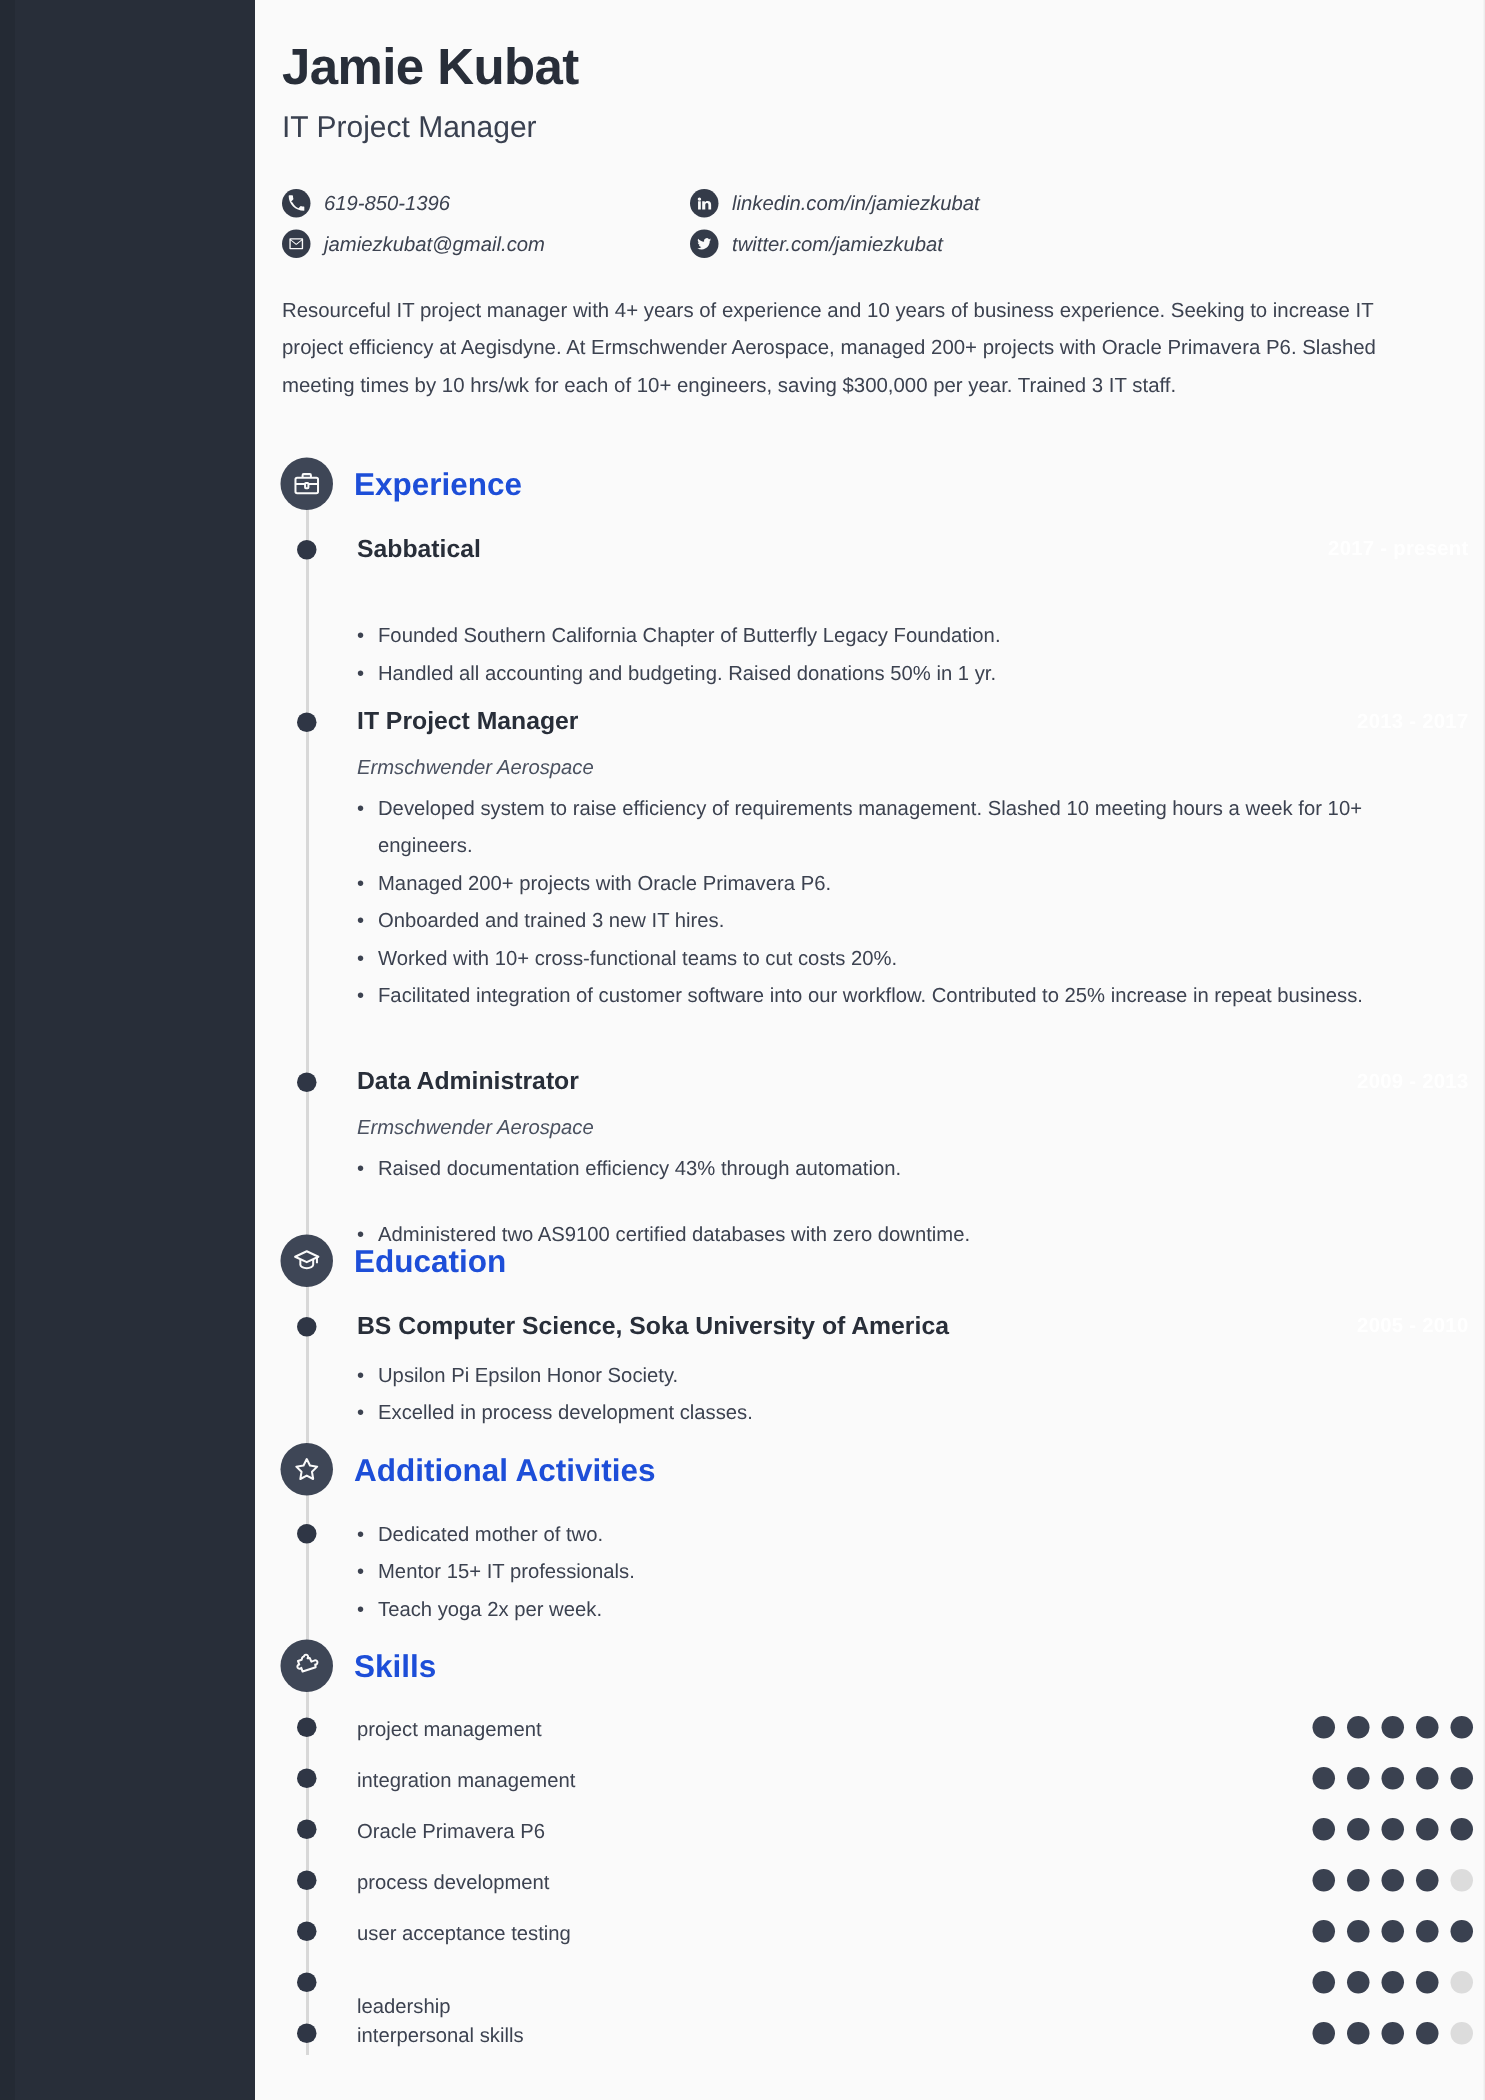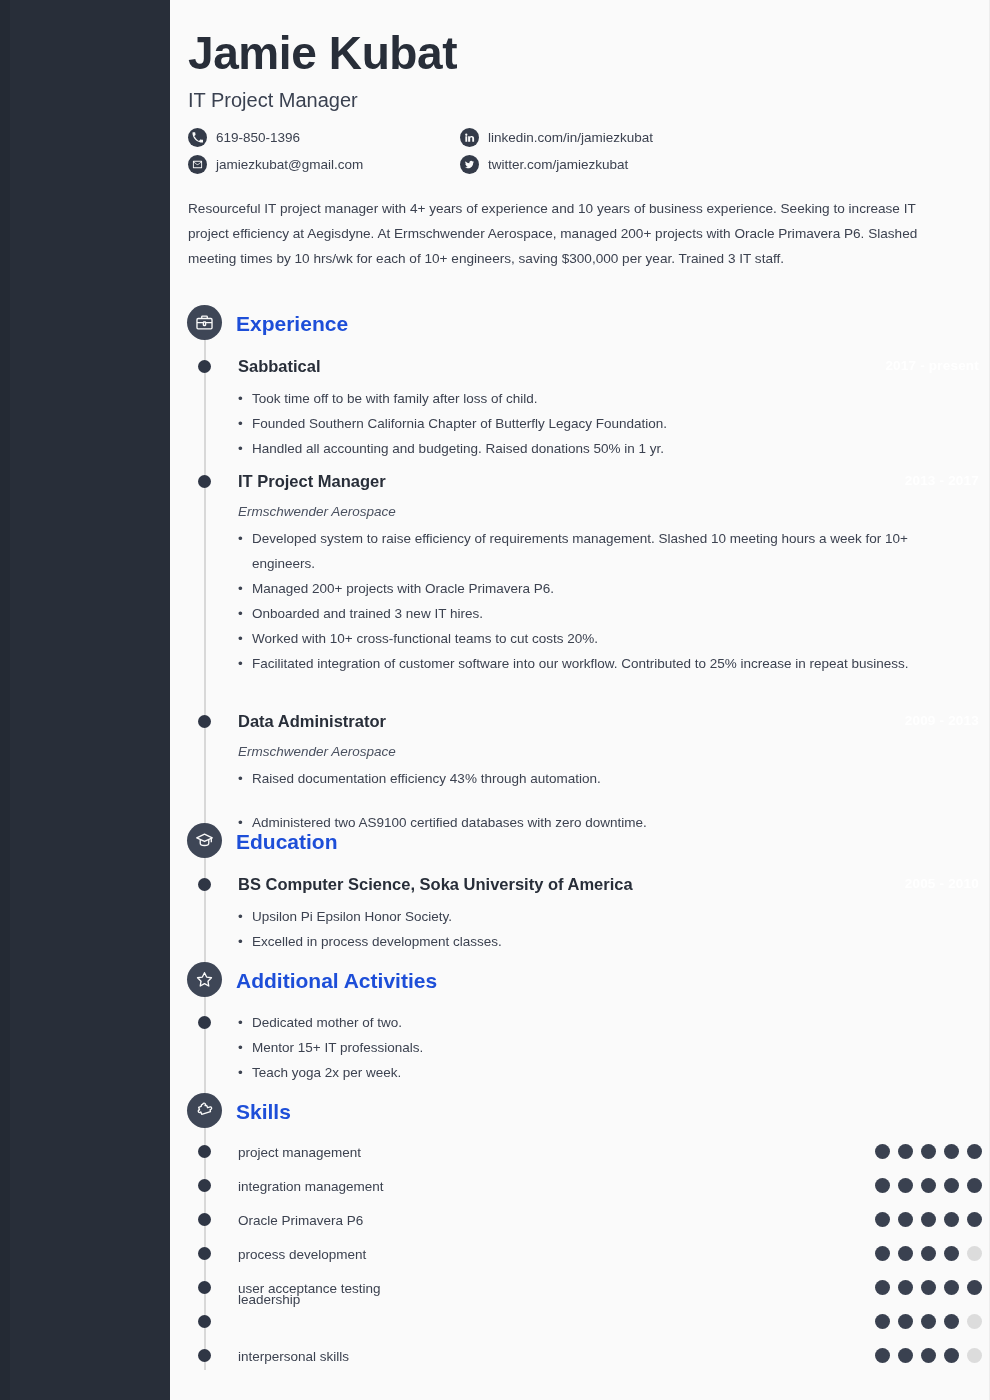--- a/index.html
+++ b/index.html
@@ -73,37 +73,38 @@
 
   
   #content {
     position: absolute;
     left: 170px; top: 0;
     width: 820px;
     padding: 0 20px 0 18px;
   }
   #name {
     margin-top: 26px;
-    font-size: 46px;
+    font-size: 34px;
     font-weight: bold;
     color: #282e39;
     letter-spacing: -.4px;
   }
   #title {
     margin-top: 9px;
     font-size: 20px;
     color: #3a4150;
     font-weight: normal;
   }
   
   #contacts {
-    margin-top: 16px;
+    margin-top: 29px;
     display: grid;
     grid-template-columns: 272px auto;
     row-gap: 8px;
+    font-style: italic;
   }
   .contact {
     display: flex;
     align-items: center;
     gap: 9px;
     font-size: 13.5px;
     color: #3c4250;
   }
   .contact .cicon {
     width: 19px; height: 19px;
@@ -241,21 +242,20 @@
       <path d="M8.5 7V4.8c0-.5.4-.9.9-.9h5.2c.5 0 .9.4.9.9V7"></path>
       <rect x="10.6" y="11.4" width="2.8" height="4.4" rx=".6"></rect>
       <path d="M2.5 12.2h8.1M13.4 12.2h8.1"></path>
     </svg>
   </div>
   <div class="section-head" style="top:312px">Experience</div>
 
   <div class="date-label" style="top:358px">2017 - present</div>
   <div class="tl-dot" style="top:360px"></div>
   <div class="entry-title" style="top:357px">Sabbatical</div>
-  <div class="bullet" style="top:386px">Took time off to be with family after loss of child.</div>
   <div class="bullet" style="top:411px">Founded Southern California Chapter of Butterfly Legacy Foundation.</div>
   <div class="bullet" style="top:436px">Handled all accounting and budgeting. Raised donations 50% in 1 yr.</div>
 
   <div class="date-label" style="top:473px">2013 - 2017</div>
   <div class="tl-dot" style="top:475px"></div>
   <div class="entry-title" style="top:472px">IT Project Manager</div>
   <div class="entry-sub" style="top:504px">Ermschwender Aerospace</div>
   <div class="bullet" style="top:526px">Developed system to raise efficiency of requirements management. Slashed 10 meeting hours a week for 10+ engineers.</div>
   <div class="bullet" style="top:576px">Managed 200+ projects with Oracle Primavera P6.</div>
   <div class="bullet" style="top:601px">Onboarded and trained 3 new IT hires.</div>
@@ -347,21 +347,21 @@
   <div class="skill-name" style="top:1281px">user acceptance testing</div>
   <div class="skill-dots" style="top:1280px">
     <span class="sdot"></span>
     <span class="sdot"></span>
     <span class="sdot"></span>
     <span class="sdot"></span>
     <span class="sdot"></span>
   </div>
 
   <div class="tl-dot" style="top:1315px"></div>
-  <div class="skill-name" style="top:1292px">leadership</div>
+  <div class="skill-name" style="top:1330px">leadership</div>
   <div class="skill-dots" style="top:1314px">
     <span class="sdot"></span>
     <span class="sdot"></span>
     <span class="sdot"></span>
     <span class="sdot"></span>
     <span class="sdot off"></span>
   </div>
 
   <div class="tl-dot" style="top:1349px"></div>
   <div class="skill-name" style="top:1349px">interpersonal skills</div>

